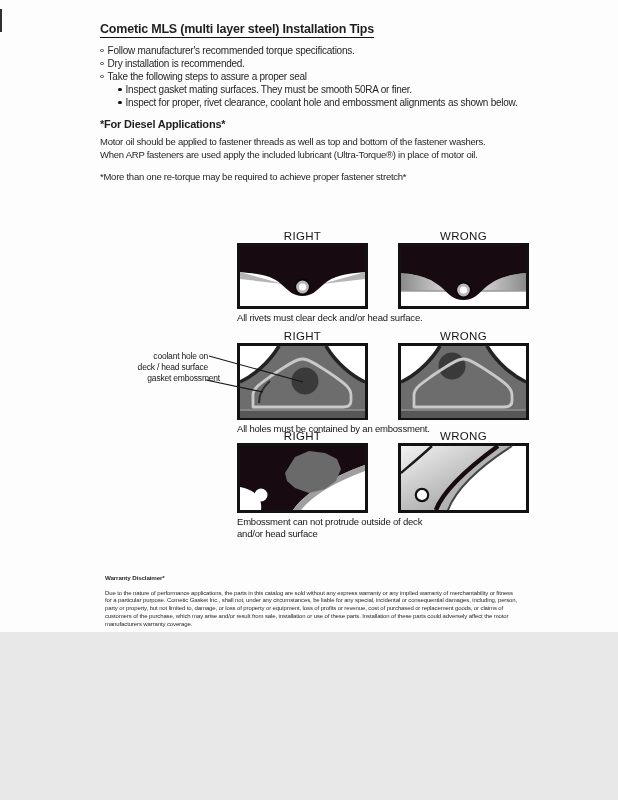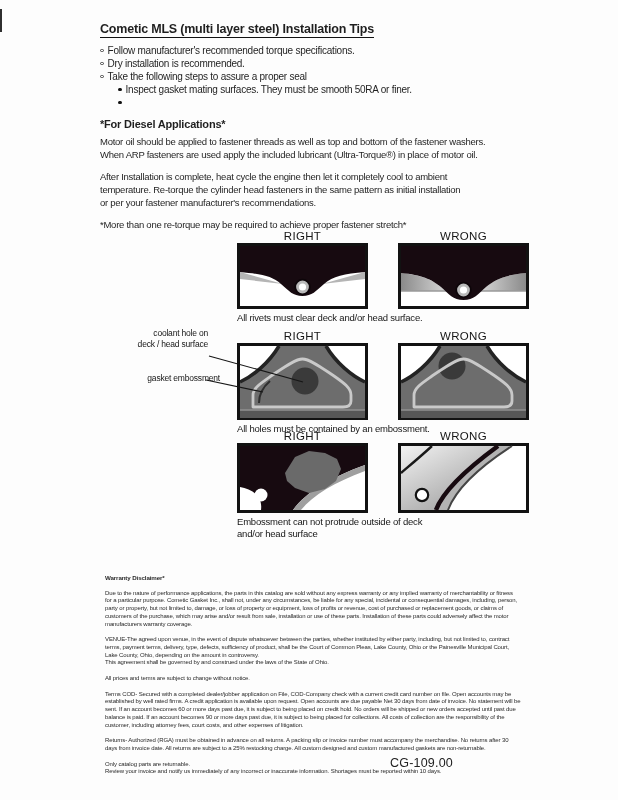--- a/index.html
+++ b/index.html
@@ -1,18 +1,18 @@
 <!DOCTYPE html>
 <html><head>
 <meta charset="utf-8">
 <style>
   * { margin:0; padding:0; box-sizing:border-box; }
   html,body { background:#e8e8e8; }
   .page {
-    position:relative; width:618px; height:800px; margin:0 auto;
+    position:relative; width:618px; height:632px; margin:0 auto;
     background:#fdfdfd; overflow:hidden;
     font-family:"Liberation Sans", sans-serif; color:#1f1f1f;
   }
   .pre { white-space:pre-line; }
 
   .edge-mark { position:absolute; left:0; top:9px; width:2px; height:23px; background:#2f2f2f; }
 
   .doc-title {
     position:absolute; left:100px; top:22px;
     font-size:12.5px; font-weight:bold; letter-spacing:-0.2px;
@@ -73,30 +73,28 @@
     <div class="b-row">
       <span class="mark open"></span>
       <span>Take the following steps to assure a proper seal</span>
     </div>
     <div class="b-row b-sub">
       <span class="mark filled"></span>
       <span>Inspect gasket mating surfaces.  They must be smooth 50RA or finer.</span>
     </div>
     <div class="b-row b-sub">
       <span class="mark filled"></span>
+      <span>Inspect for proper, rivet clearance, coolant hole and embossment alignments as shown below.</span>
     </div>
   </div>
 
   <div class="diesel">
     <h2>*For Diesel Applications*</h2>
     <p class="pre">Motor oil should be applied to fastener threads as well as top and bottom of the fastener washers.
 When ARP fasteners are used apply the included lubricant (Ultra-Torque®) in place of motor oil.</p>
-    <p class="pre">After Installation is complete, heat cycle the engine then let it completely cool to ambient
-temperature. Re-torque the cylinder head fasteners in the same pattern as initial installation
-or per your fastener manufacturer's recommendations.</p>
     <p>*More than one re-torque may be required to achieve proper fastener stretch*</p>
   </div>
 
   <div class="diag-row" style="top:230px;">
     <div class="diag-labels">
       <span>RIGHT</span>
       <span>WRONG</span>
     </div>
     <div class="diag-panels">
       <svg width="131" height="66" viewBox="0 0 131 66">
@@ -156,21 +154,21 @@
         <path d="M89,3 C99,20 115,33 128,39" stroke="#232323" stroke-width="3.5" fill="none"></path>
         <rect x="3" y="67" width="125" height="8" fill="#575757"></rect>
         <line x1="3" y1="67" x2="128" y2="67" stroke="#909090" stroke-width="1.4"></line>
         <circle cx="54" cy="23" r="13.5" fill="#3a3a3a"></circle>
         <path d="M16,64 L16,52 C16,45 24,40 34,33 C46,25 58,16 65.5,16 C73,16 85,25 97,33 C107,40 114,45 114,52 L114,58 C114,62 111,64 106,64 Z" stroke="#c9c9c9" stroke-width="2.8" fill="none" stroke-linejoin="round"></path>
       </svg>
     </div>
     <div class="diag-caption caption-indent">All holes must be contained by an embossment.</div>
   </div>
 
-  <div class="anno pre" style="left:105px; top:328px; width:103px;">coolant hole on
+  <div class="anno pre" style="left:105px; top:351px; width:103px;">coolant hole on
 deck / head surface</div>
   <div class="anno" style="left:120px; top:373px; width:100px;">gasket embossment</div>
   <svg class="anno-lines" width="205" height="70" viewBox="0 0 205 70">
     <line x1="104" y1="21" x2="198" y2="47" stroke="#161616" stroke-width="1.2"></line>
     <line x1="101" y1="45" x2="158" y2="57" stroke="#161616" stroke-width="1.2"></line>
   </svg>
 
   <div class="diag-row" style="top:430px;">
     <div class="diag-labels">
       <span>RIGHT</span>

